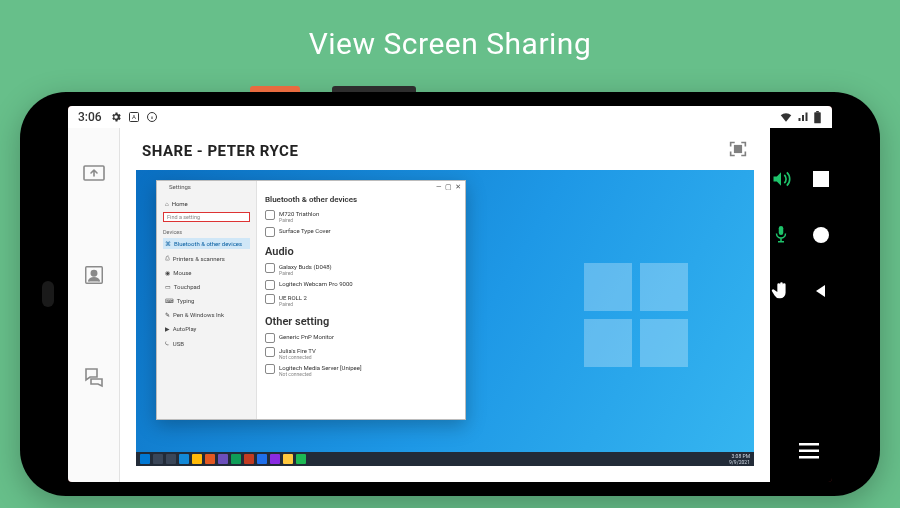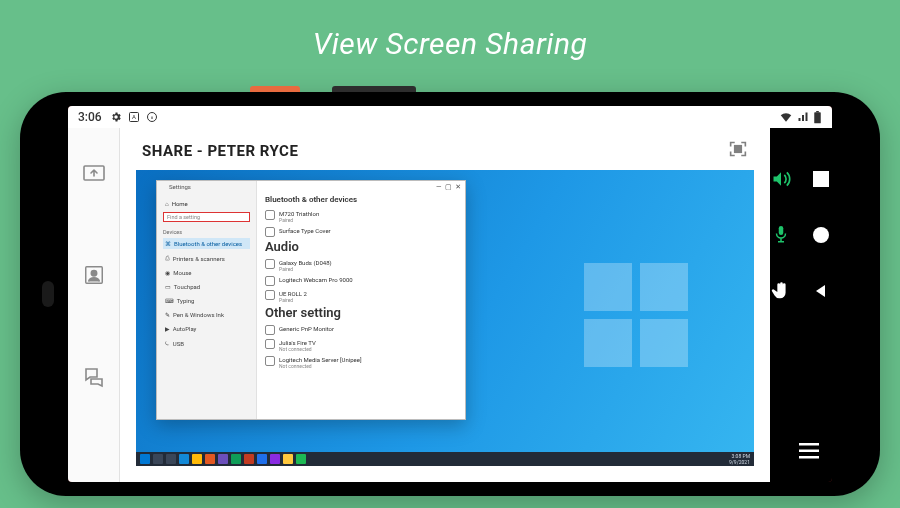--- a/index.html
+++ b/index.html
@@ -7,21 +7,20 @@
     width: 900px; height: 508px;
     background: #67bf8a;
     font-family: -apple-system, "Segoe UI", Roboto, sans-serif;
     overflow: hidden;
     position: relative;
   }
   .promo-title {
     position: absolute; top: 26px; left: 0; right: 0;
     text-align: center; color: #fff; font-size: 30px; font-weight: 400;
     letter-spacing: .5px;
-    font-style: italic;
   }
   
   .phone {
     position: absolute; left: 20px; top: 92px;
     width: 860px; height: 404px;
     background: #000; border-radius: 46px;
     box-shadow: 0 8px 30px rgba(0,0,0,.25);
   }
   .phone::before { 
     content:""; position:absolute; top:-6px; left:230px; width:50px; height:6px;
@@ -101,21 +100,21 @@
     border:1px solid #d33; background:#fff; height:10px; padding:0 3px;
     color:#888; font-size:5.5px; display:flex; align-items:center;
   }
   .settings-side .sect { font-size:5.5px; color:#666; margin-top:4px; }
   .settings-side .item { display:flex; align-items:center; gap:3px; padding:2px; color:#444; }
   .settings-side .item.active { background:#d0e7f7; color:#005a9e; }
   .settings-main { flex:1; padding:6px 8px; overflow:hidden; }
   .settings-title { position:absolute; left:12px; top:2px; font-size:6px; color:#555; }
   .settings-ctl { position:absolute; right:4px; top:2px; display:flex; gap:6px; color:#555; font-size:7px; }
   .settings-main h1 { font-size:8px; font-weight:600; margin:8px 0 4px; }
-  .settings-main h2 { font-size:13px; font-weight:600; margin:0 0 3px; }
+  .settings-main h2 { font-size:11px; font-weight:600; margin:6px 0 3px; }
   .dev-row { display:flex; align-items:flex-start; gap:4px; padding:2px 0; }
   .dev-ic { width:10px; height:10px; border:1px solid #888; border-radius:2px; flex:none; }
   .dev-txt .n { font-size:6px; }
   .dev-txt .s { font-size:5px; color:#888; }
   
   .taskbar {
     position:absolute; left:0; right:0; bottom:0; height:14px;
     background:#222b38; display:flex; align-items:center; padding:0 4px;
     gap:3px;
   }

